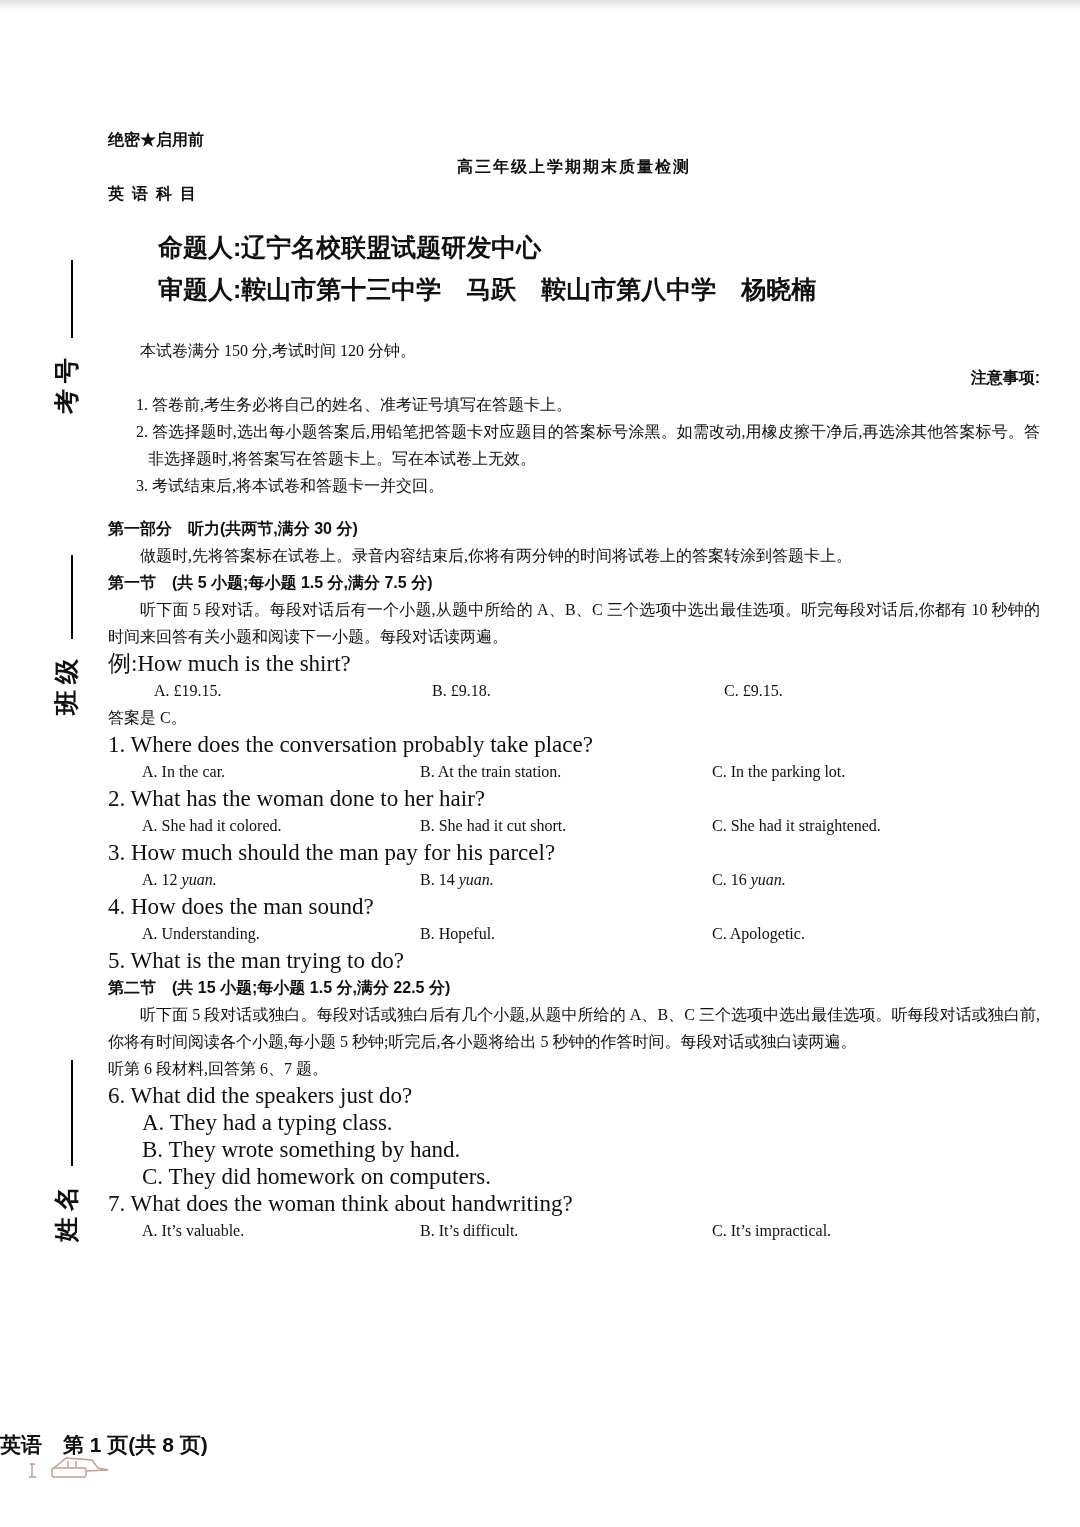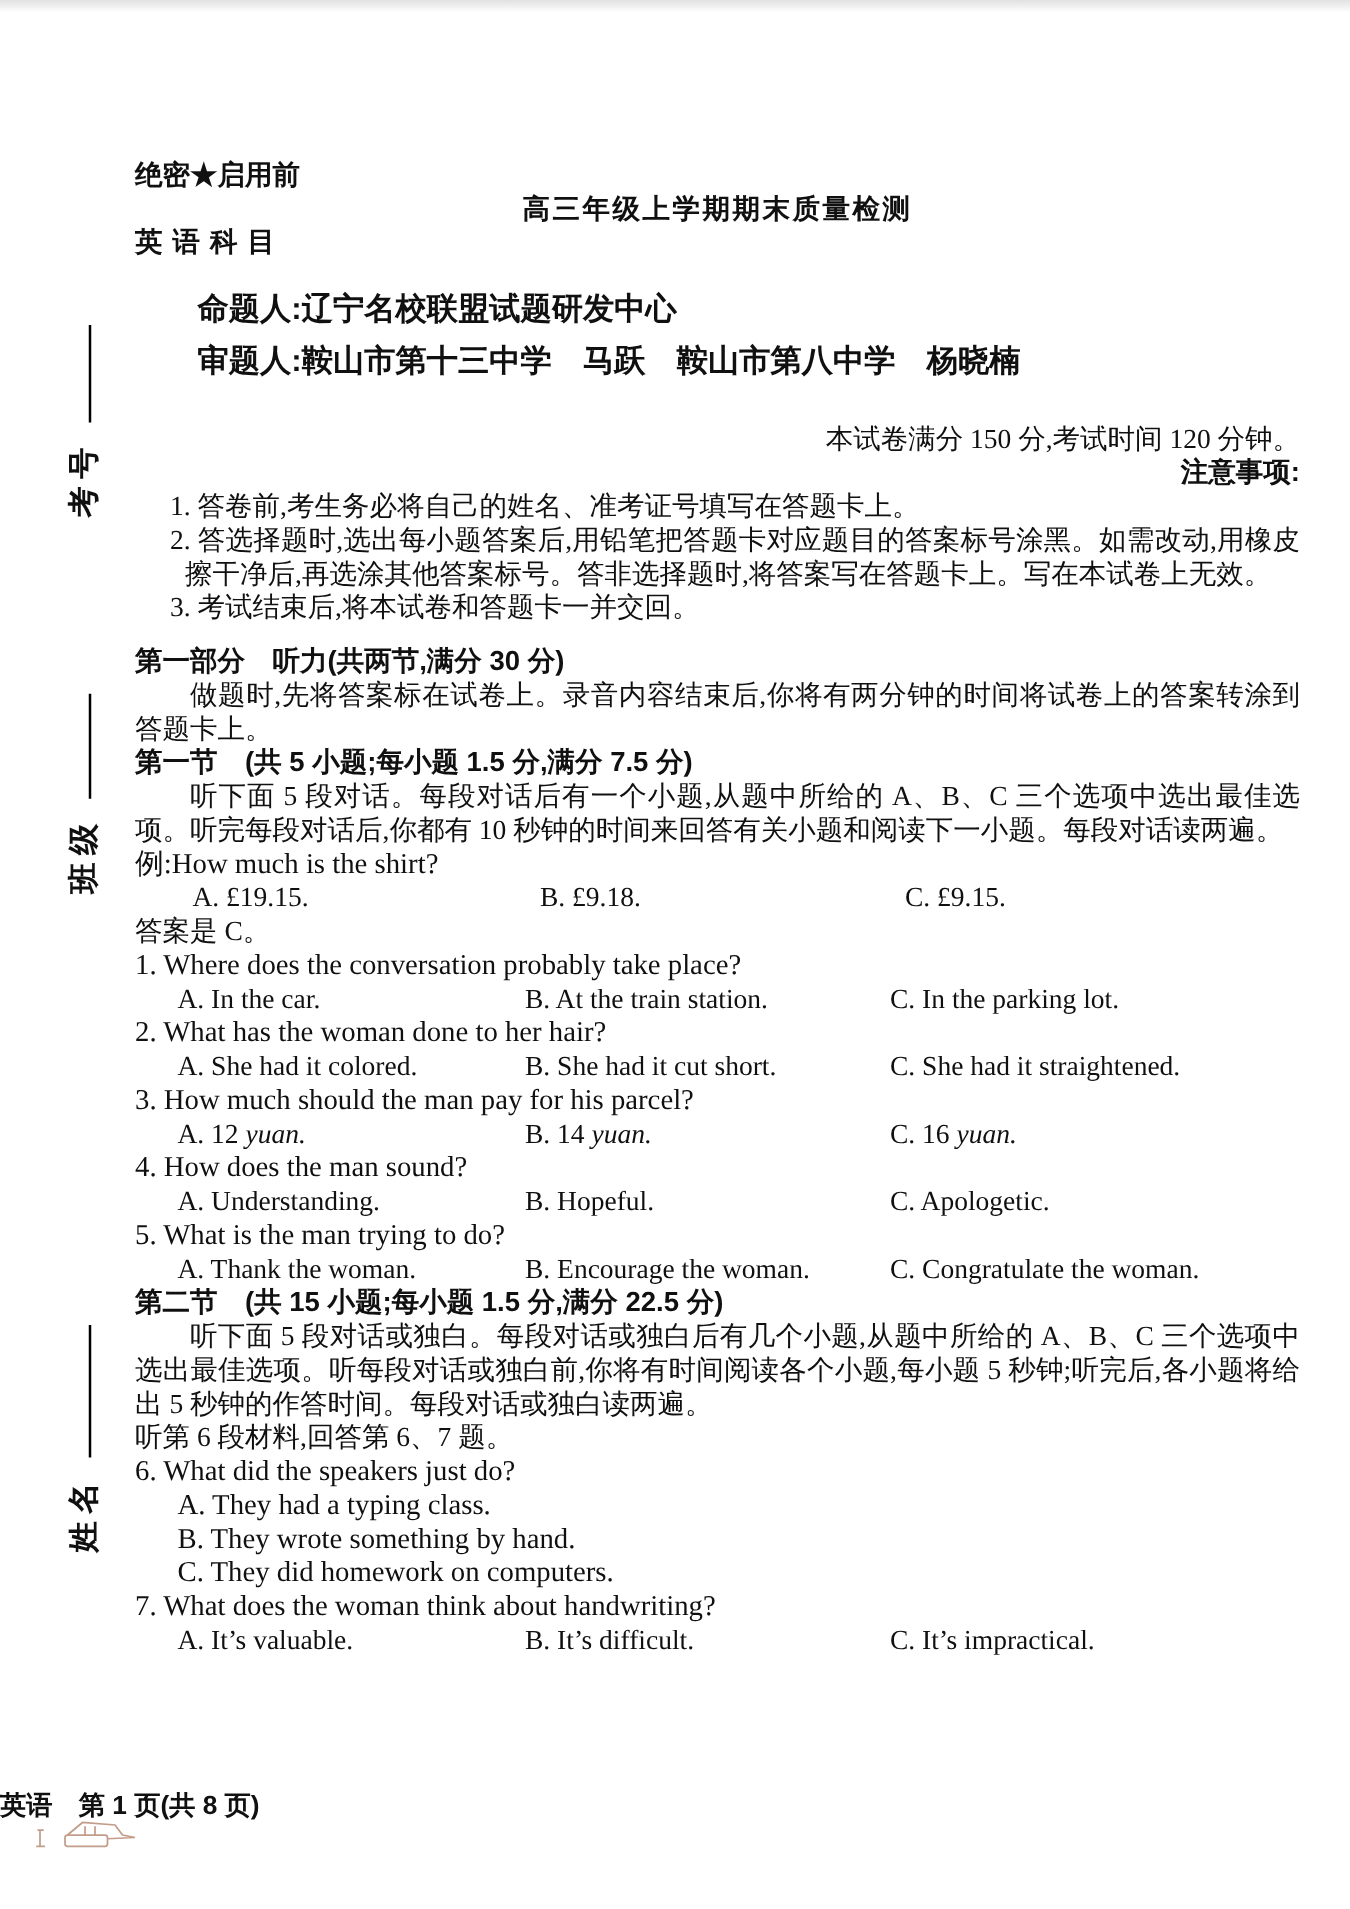--- a/index.html
+++ b/index.html
@@ -1,28 +1,28 @@
 <!DOCTYPE html>
 <html><head>
 <meta charset="utf-8">
 <style>
   html,body{margin:0;padding:0;background:#ffffff;}
   .page{position:relative;width:1080px;height:1527px;background:#ffffff;color:#101010;
         font-family:"Liberation Serif", serif;overflow:hidden;}
   .scan-shade{position:absolute;left:0;top:0;width:100%;height:10px;
         background:linear-gradient(#c9c9c9,#ffffff);opacity:.55;}
   .content{position:absolute;left:108px;top:126px;width:932px;}
-  .content p{margin:0;line-height:27px;font-size:22px;}
+  .content p{margin:0;line-height:27px;font-size:16px;}
   .sans{font-family:"Liberation Sans", sans-serif;font-weight:bold;}
   .classified{font-size:20px;line-height:26px;}
   .title{text-align:center;font-size:40px;line-height:50px;margin-top:6px;letter-spacing:2px;}
   .subject{text-align:left;font-size:36px;line-height:46px;margin-top:18px;letter-spacing:8px;}
   .setter{font-size:25px !important;line-height:32px !important;margin:24px 0 0 50px !important;}
   .reviewer{font-size:25px !important;line-height:32px !important;margin:10px 0 0 50px !important;}
-  .exam-info{margin-top:32px !important;text-indent:2em;text-align:right;}
+  .exam-info{margin-top:32px !important;text-indent:2em;}
   .notice-h{font-size:22px;line-height:27px;text-align:right;}
   .notice-item{padding-left:40px;text-indent:-12px;text-align:justify;}
   .sec-h{font-size:22px;line-height:28px;}
   .mt16{margin-top:16px !important;}
   .just{text-align:justify;text-indent:2em;}
   .en{font-size:23px !important;}
   .opt-row{display:grid;grid-template-columns:278px 292px 1fr;padding-left:34px;
            font-size:23px;line-height:27px;margin:0;}
   .opt-cell{white-space:nowrap;}
   .stack-opt{padding-left:34px;}
@@ -103,25 +103,20 @@
     </p>
 
     <p class="en">4. How does the man sound?</p>
     <p class="opt-row">
       <span class="opt-cell">A. Understanding.</span>
       <span class="opt-cell">B. Hopeful.</span>
       <span class="opt-cell">C. Apologetic.</span>
     </p>
 
     <p class="en">5. What is the man trying to do?</p>
-    <p class="opt-row">
-      <span class="opt-cell">A. Thank the woman.</span>
-      <span class="opt-cell">B. Encourage the woman.</span>
-      <span class="opt-cell">C. Congratulate the woman.</span>
-    </p>
 
     <p class="sec-h sans">第二节　(共 15 小题;每小题 1.5 分,满分 22.5 分)</p>
     <p class="just">听下面 5 段对话或独白。每段对话或独白后有几个小题,从题中所给的 A、B、C 三个选项中选出最佳选项。听每段对话或独白前,你将有时间阅读各个小题,每小题 5 秒钟;听完后,各小题将给出 5 秒钟的作答时间。每段对话或独白读两遍。</p>
     <p>听第 6 段材料,回答第 6、7 题。</p>
 
     <p class="en">6. What did the speakers just do?</p>
     <p class="en stack-opt">A. They had a typing class.</p>
     <p class="en stack-opt">B. They wrote something by hand.</p>
     <p class="en stack-opt">C. They did homework on computers.</p>
 

